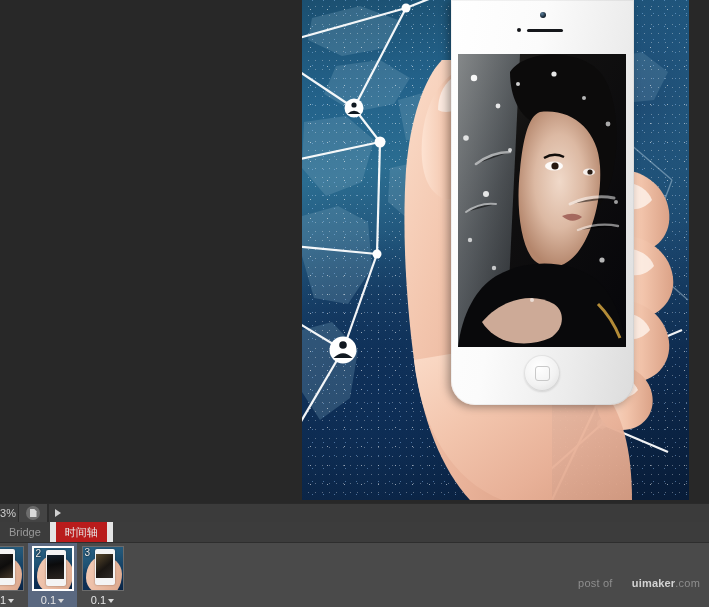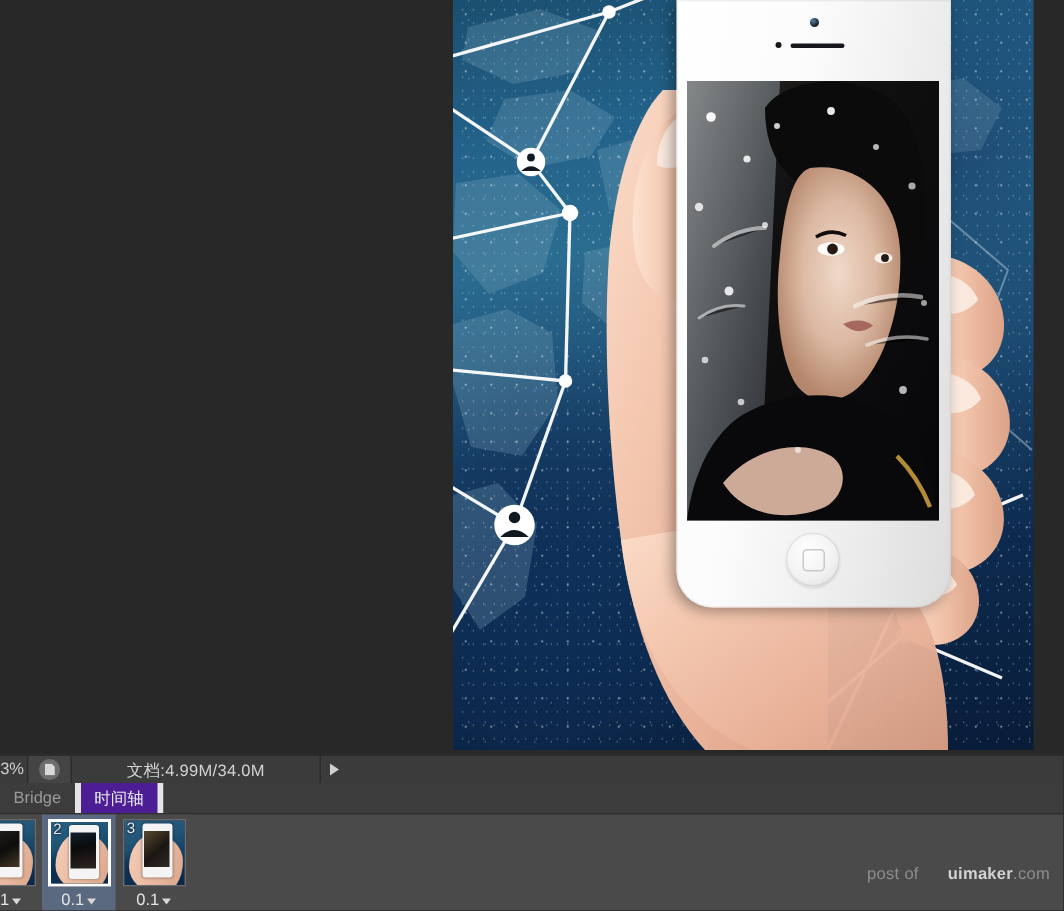--- a/index.html
+++ b/index.html
@@ -173,25 +173,25 @@
     align-items: flex-end;
     border-bottom: 1px solid #2e2e2e;
   }
   .tab {
     height: 20px;
     padding: 0 9px;
     display: flex; align-items: center;
     font-size: 11px;
     color: #9a9a9a;
     background: #3c3c3c;
-    border-right: 4px solid #e5e5e5;
+    border-right: 6px solid #e5e5e5;
     white-space: nowrap;
   }
   .tab.active {
-    background: #4c1d95;
+    background: #b91c1c;
     color: #e6e6e6;
   }
   #tab-bar-filler { flex:1; height: 20px; background: #3c3c3c; }
 
   
   #timeline-panel {
     position: absolute;
     left: 0; top: 543px;
     width: 709px; height: 64px;
     background: #4a4a4a;
@@ -499,21 +499,20 @@
     </div>
   </div>
 
   <div id="status-bar">
     <div id="zoom-level">3%</div>
     <div id="status-divider-1"></div>
     <div id="doc-icon-btn">
       <span class="glyph"></span>
     </div>
     <div id="status-divider-2"></div>
-    <div id="doc-size">文档:4.99M/34.0M</div>
     <div id="status-divider-3"></div>
     <div id="status-arrow"></div>
     <div id="status-rest"></div>
   </div>
 
   <div id="tab-bar">
     <div class="tab">
       <span>Bridge</span>
     </div>
     <div class="tab active">

